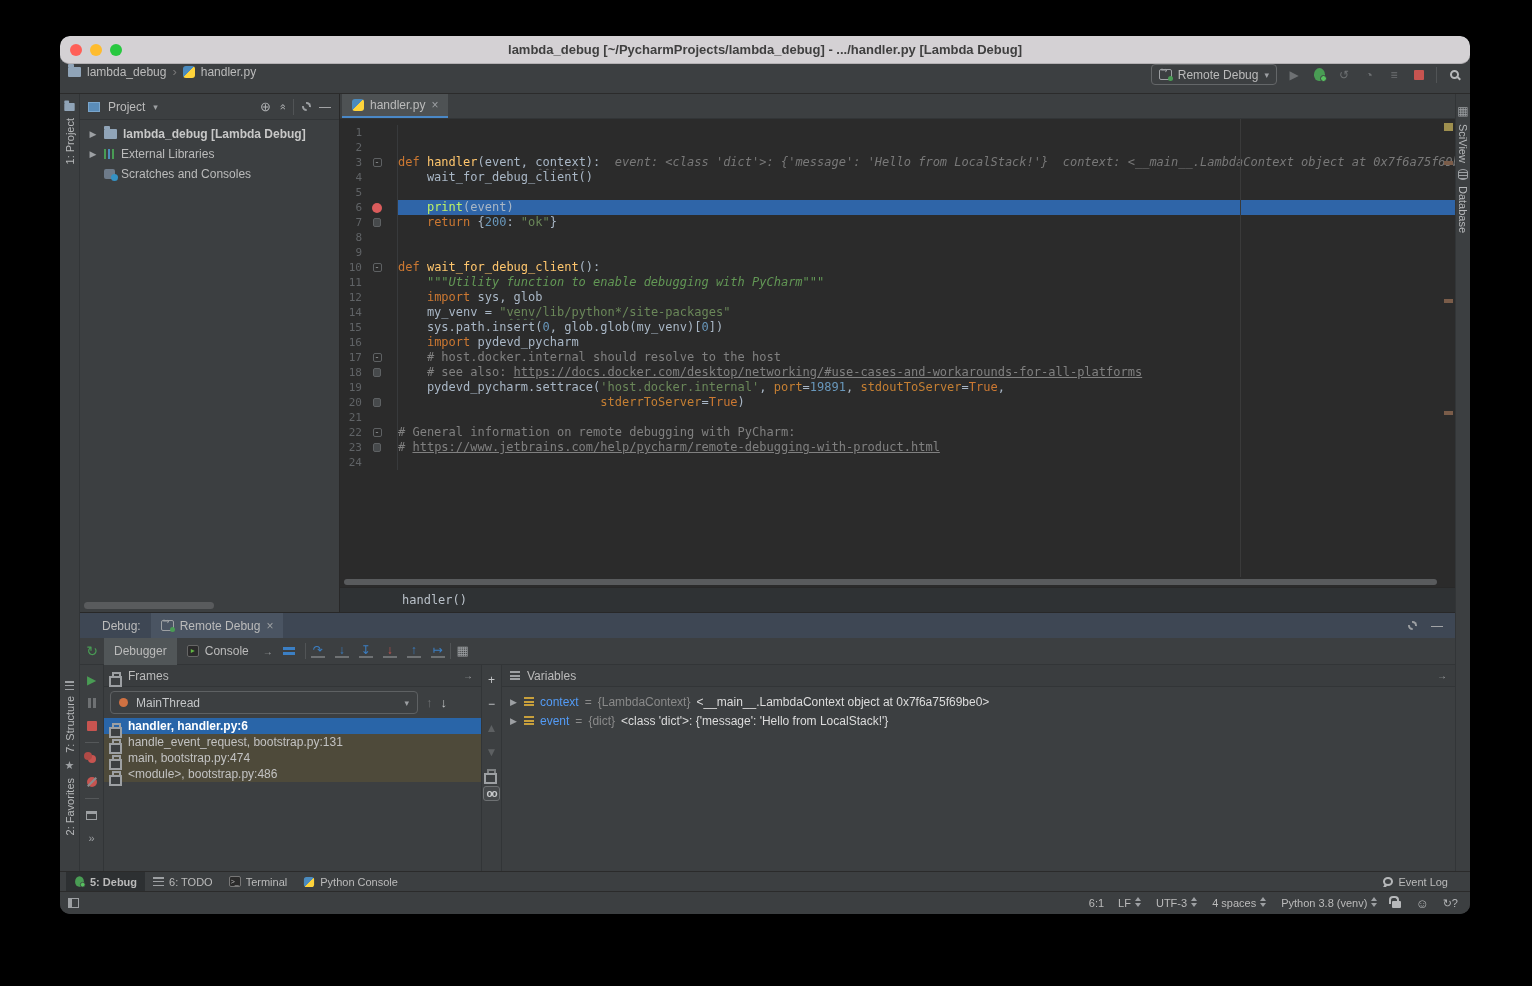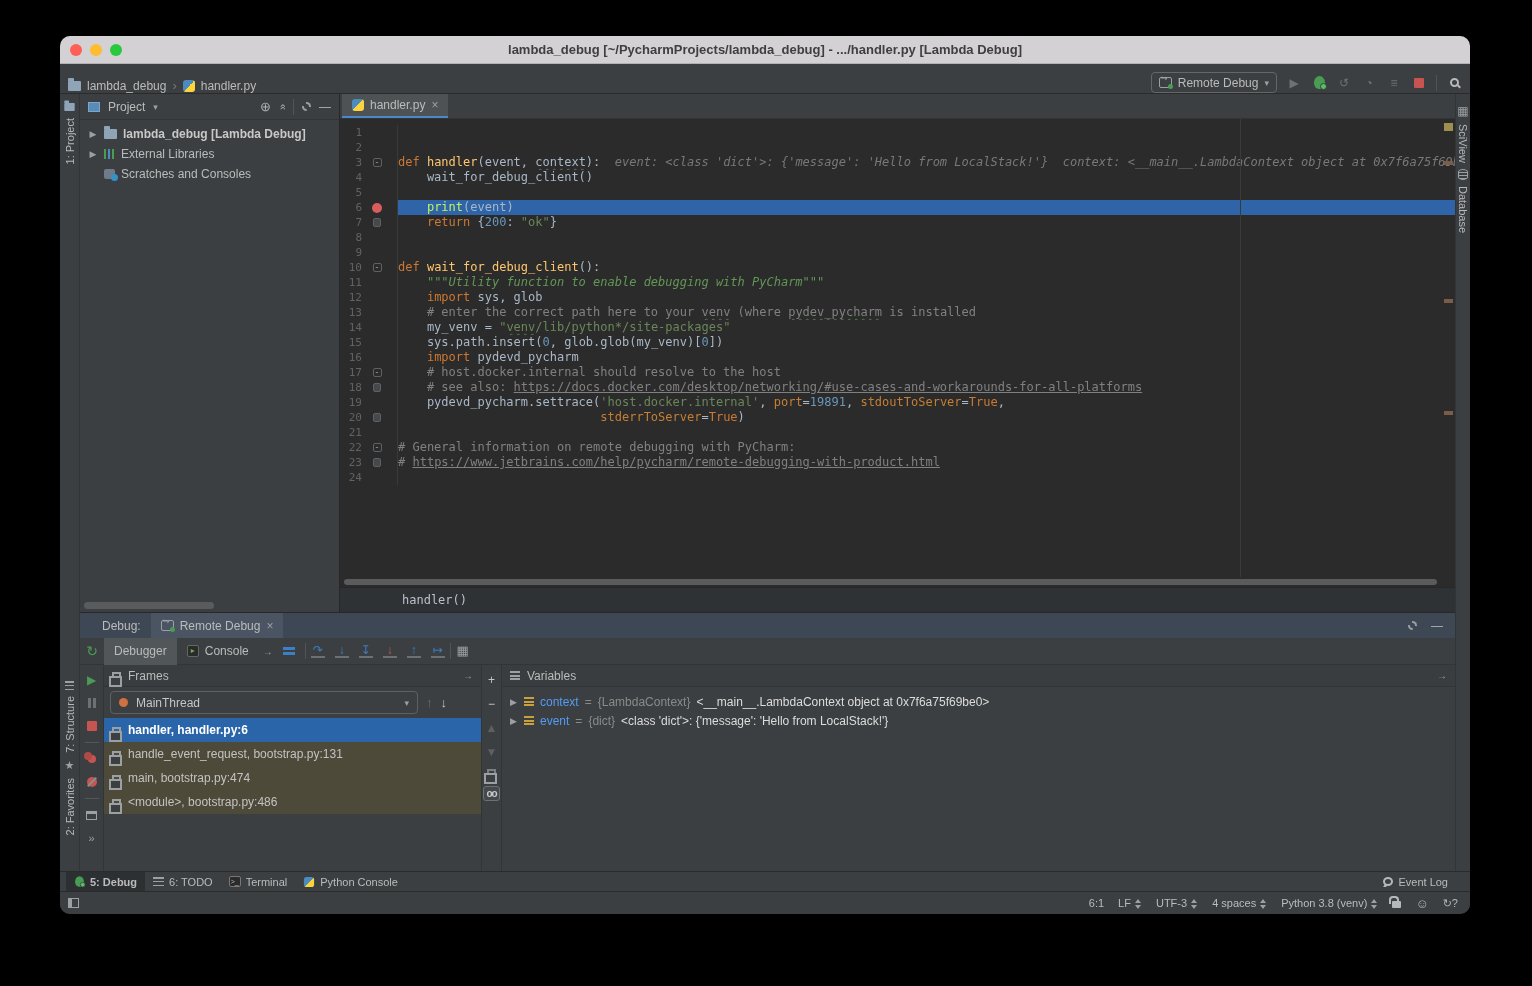--- a/index.html
+++ b/index.html
@@ -5,30 +5,30 @@
   * { margin:0; padding:0; box-sizing:border-box; }
   html,body { width:1532px; height:986px; background:#000; overflow:hidden;
     font-family:"Liberation Sans", sans-serif; }
   .window { position:absolute; left:60px; top:36px; width:1410px; height:878px;
     border-radius:10px; overflow:hidden; display:flex; flex-direction:column;
     background:#3c3f41; box-shadow:0 20px 60px rgba(0,0,0,.7); }
 
   
   .titlebar { height:28px; background:linear-gradient(#d9d6d9,#cfccცf,#d2cfd2);
     background:#d4d1d4; display:flex; align-items:center; position:relative;
-    border-bottom:1px solid #b4b1b4; flex:0 0 28px; }
+    border-bottom:1px solid #b4b1b4; flex:0 0 28px;border-radius:9px; }
   .traffic { display:flex; gap:8px; margin-left:10px; }
   .tl { width:12px; height:12px; border-radius:50%; }
   .tl.red{background:#ff5f57;} .tl.yellow{background:#febc2e;} .tl.green{background:#28c840;}
   .title-text { position:absolute; left:0; right:0; text-align:center; font-size:13px;
     font-weight:bold; color:#3f3f3f; }
 
   
   .toolbar { height:30px; background:#3c3f41; border-bottom:1px solid #2b2b2b;
-    display:flex; align-items:flex-end; padding:0 8px; color:#bbb; font-size:12px; flex:0 0 30px;}
+    display:flex; align-items:flex-start; padding:0 8px; color:#bbb; font-size:12px; flex:0 0 30px;}
   .crumbs { display:flex; align-items:center; gap:6px; }
   .crumb { color:#bbbbbb; }
   .crumb-sep { color:#777; font-size:13px; }
   .toolbar-right { margin-left:auto; display:flex; align-items:center; gap:9px; }
   .combo { border:1px solid #646769; border-radius:4px; height:21px; padding:0 7px;
     display:flex; align-items:center; gap:6px; color:#bbb; }
   .caret-down { font-size:9px; color:#9da0a3; }
   .tb-ico { width:16px; height:16px; display:flex; align-items:center; justify-content:center;
     font-size:12px; color:#6e7173; }
   .sep-v { width:1px; height:16px; background:#515456; }
@@ -198,21 +198,21 @@
     color:#bbb; font-size:12px; border-bottom:1px solid #323537; background:#3a3d3f; flex:0 0 22px;}
   .sub-header .grow { flex:1; }
   .thread-row { height:31px; display:flex; align-items:center; gap:8px; padding:0 6px; flex:0 0 31px;}
   .thread-combo { flex:1; max-width:308px; height:23px; border:1px solid #5e6163; border-radius:4px;
     display:flex; align-items:center; gap:8px; padding:0 8px; color:#c4c6c8; font-size:12px;}
   .thread-dot { width:9px; height:9px; border-radius:50%; background:#d07142; }
   .thread-combo .grow { flex:1; }
   .arr { font-size:13px; }
   .arr.up { color:#6e7173; } .arr.down { color:#c4c6c8; }
   .frames-list { flex:1; overflow:hidden; font-size:12px; }
-  .frame-row { height:24px; display:flex; align-items:center; gap:7px; padding:0 8px; color:#c2c2c2;}
+  .frame-row { height:16px; display:flex; align-items:center; gap:7px; padding:0 8px; color:#c2c2c2;}
   .frame-row.selected { background:#2965a8; color:#fff; font-weight:bold; }
   .frame-row.lib { background:#4e4a3a; }
   .vars-toolbar { width:20px; display:flex; flex-direction:column; align-items:center; gap:10px;
     padding-top:8px; border-right:1px solid #323537; font-size:12px; }
   .vt-ico { color:#c4c6c8; } .vt-ico.dim { color:#5d6062; }
   .vars-pane { flex:1; display:flex; flex-direction:column; min-width:0;}
   .vars-list { padding-top:5px; font-size:12px; }
   .var-row { height:19px; display:flex; align-items:center; gap:6px; padding-left:8px; }
   .var-chev { color:#9da0a3; font-size:9px; width:8px; }
   .var-name { color:#539bf5; }
@@ -221,21 +221,21 @@
 
   
   .toolwin-bar { height:20px; background:#3c3f41; border-top:1px solid #2b2b2b; display:flex;
     align-items:center; font-size:11px; color:#bbb; flex:0 0 20px; padding:0 6px;}
   .tw-btn { height:20px; display:flex; align-items:center; gap:5px; padding:0 8px; }
   .tw-btn.active { background:#2d3032;font-weight:bold; }
   .tw-right { margin-left:auto; display:flex; align-items:flex-start; gap:6px; padding-right:8px;}
   .statusbar { height:23px; background:#3c3f41; border-top:1px solid #2b2b2b; display:flex;
     align-items:center; font-size:11px; color:#bbb; flex:0 0 23px; padding:0 8px;}
   .status-right { margin-left:auto; display:flex; align-items:center; gap:14px; padding-right:4px;}
-  .status-item { display:flex; align-items:flex-end; gap:4px; }
+  .status-item { display:flex; align-items:flex-start; gap:4px; }
   .ud { display:inline-block; width:7px; }
   .ud::before { content:""; display:block; width:0; height:0; border-left:3.5px solid transparent;
     border-right:3.5px solid transparent; border-bottom:4px solid #9da0a3; margin-bottom:2px;}
   .ud::after { content:""; display:block; width:0; height:0; border-left:3.5px solid transparent;
     border-right:3.5px solid transparent; border-top:4px solid #9da0a3;}
 </style>
 </head>
 <body>
 
 <div class="window">
@@ -431,27 +431,20 @@
                   <span class="gmark"></span>
                 </div>
                 <div class="code-text"><span class="c-txt">    </span><span class="c-doc">"""Utility function to enable debugging with PyCharm"""</span></div>
               </div>
               <div class="code-line">
                 <div class="gutter">
                   <span class="lnum">12</span>
                   <span class="gmark"></span>
                 </div>
                 <div class="code-text"><span class="c-txt">    </span><span class="c-kw">import </span><span class="c-txt">sys, glob</span></div>
-              </div>
-              <div class="code-line">
-                <div class="gutter">
-                  <span class="lnum">13</span>
-                  <span class="gmark"></span>
-                </div>
-                <div class="code-text"><span class="c-txt">    </span><span class="c-com"># enter the correct path here to your </span><span class="c-wavc">venv</span><span class="c-com"> (where </span><span class="c-wavc">pydev_pycharm</span><span class="c-com"> is installed</span></div>
               </div>
               <div class="code-line">
                 <div class="gutter">
                   <span class="lnum">14</span>
                   <span class="gmark"></span>
                 </div>
                 <div class="code-text"><span class="c-txt">    my_venv = </span><span class="c-str">"</span><span class="c-wavg">venv</span><span class="c-str">/lib/python*/site-packages"</span></div>
               </div>
               <div class="code-line">
                 <div class="gutter">

